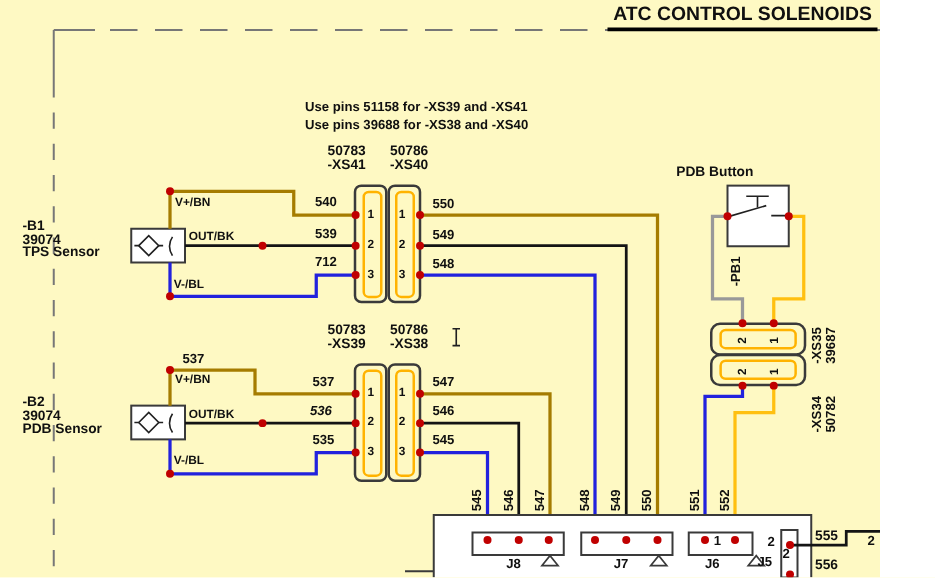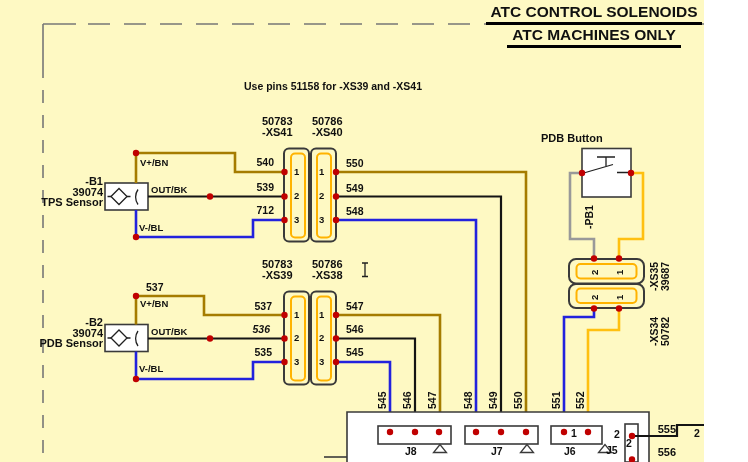--- a/index.html
+++ b/index.html
@@ -17,21 +17,21 @@
   .inner{stroke:var(--connector-inner-yellow,#FFB300);fill:none;stroke-width:2;}
   .dash{stroke:var(--border-dash,#777);stroke-width:1.6;fill:none;}
   .sym{stroke:#202020;stroke-width:1.3;fill:none;}
   .dot{fill:var(--junction-red,#C00000);stroke:none;}
   .tri{fill:#fff;stroke:#3a3a3a;stroke-width:1.3;}
   .lbl{position:absolute;font-weight:bold;white-space:nowrap;}
   .t11{font-size:11px;line-height:11px;}
   .t10{font-size:10.5px;line-height:11px;}
   .t9{font-size:9.5px;line-height:10px;}
   .ctr{text-align:left;}
-  .rgt{text-align:right;}
+  .rgt{text-align:left;}
   .rot{transform:rotate(-90deg);transform-origin:0 0;}
   .title{position:absolute;font-weight:bold;font-size:15.5px;line-height:18px;text-align:center;
          border-bottom:3px solid #000;padding-bottom:1px;}
   .names{line-height:10.5px;}
 </style>
 </head>
 <body>
 
 <div id="stage">
 
@@ -151,24 +151,24 @@
       <circle class="dot" cx="564" cy="432" r="3.2"></circle>
         <circle class="dot" cx="588" cy="432" r="3.2"></circle>
       <circle class="dot" cx="632" cy="436" r="3.2"></circle>
         <circle class="dot" cx="632" cy="459.5" r="3.2"></circle>
     </g>
 
     <path class="sym" d="M362,263 h6 M365,263 v13.5 M362,276.5 h6"></path>
   </svg>
 
   <div class="title" style="left:486px;top:3px;width:216px;">ATC CONTROL SOLENOIDS</div>
-  <div class="title" style="left:507px;top:26px;width:174px;">ATC MACHINES ONLY</div>
 
   <div class="lbl t10" style="left:244px;top:80px;line-height:13.5px;">
     <div>Use pins 51158 for -XS39 and -XS41</div>
+    <div>Use pins 39688 for -XS38 and -XS40</div>
   </div>
 
   <div class="lbl t11 rgt names" style="left:18px;top:176px;width:85px;">
     <div>-B1</div>
     <div>39074</div>
     <div>TPS Sensor</div>
   </div>
   <div class="lbl t9" style="left:140px;top:158px;">V+/BN</div>
   <div class="lbl t9" style="left:151px;top:184.5px;">OUT/BK</div>
   <div class="lbl t9" style="left:139px;top:223px;">V-/BL</div>

